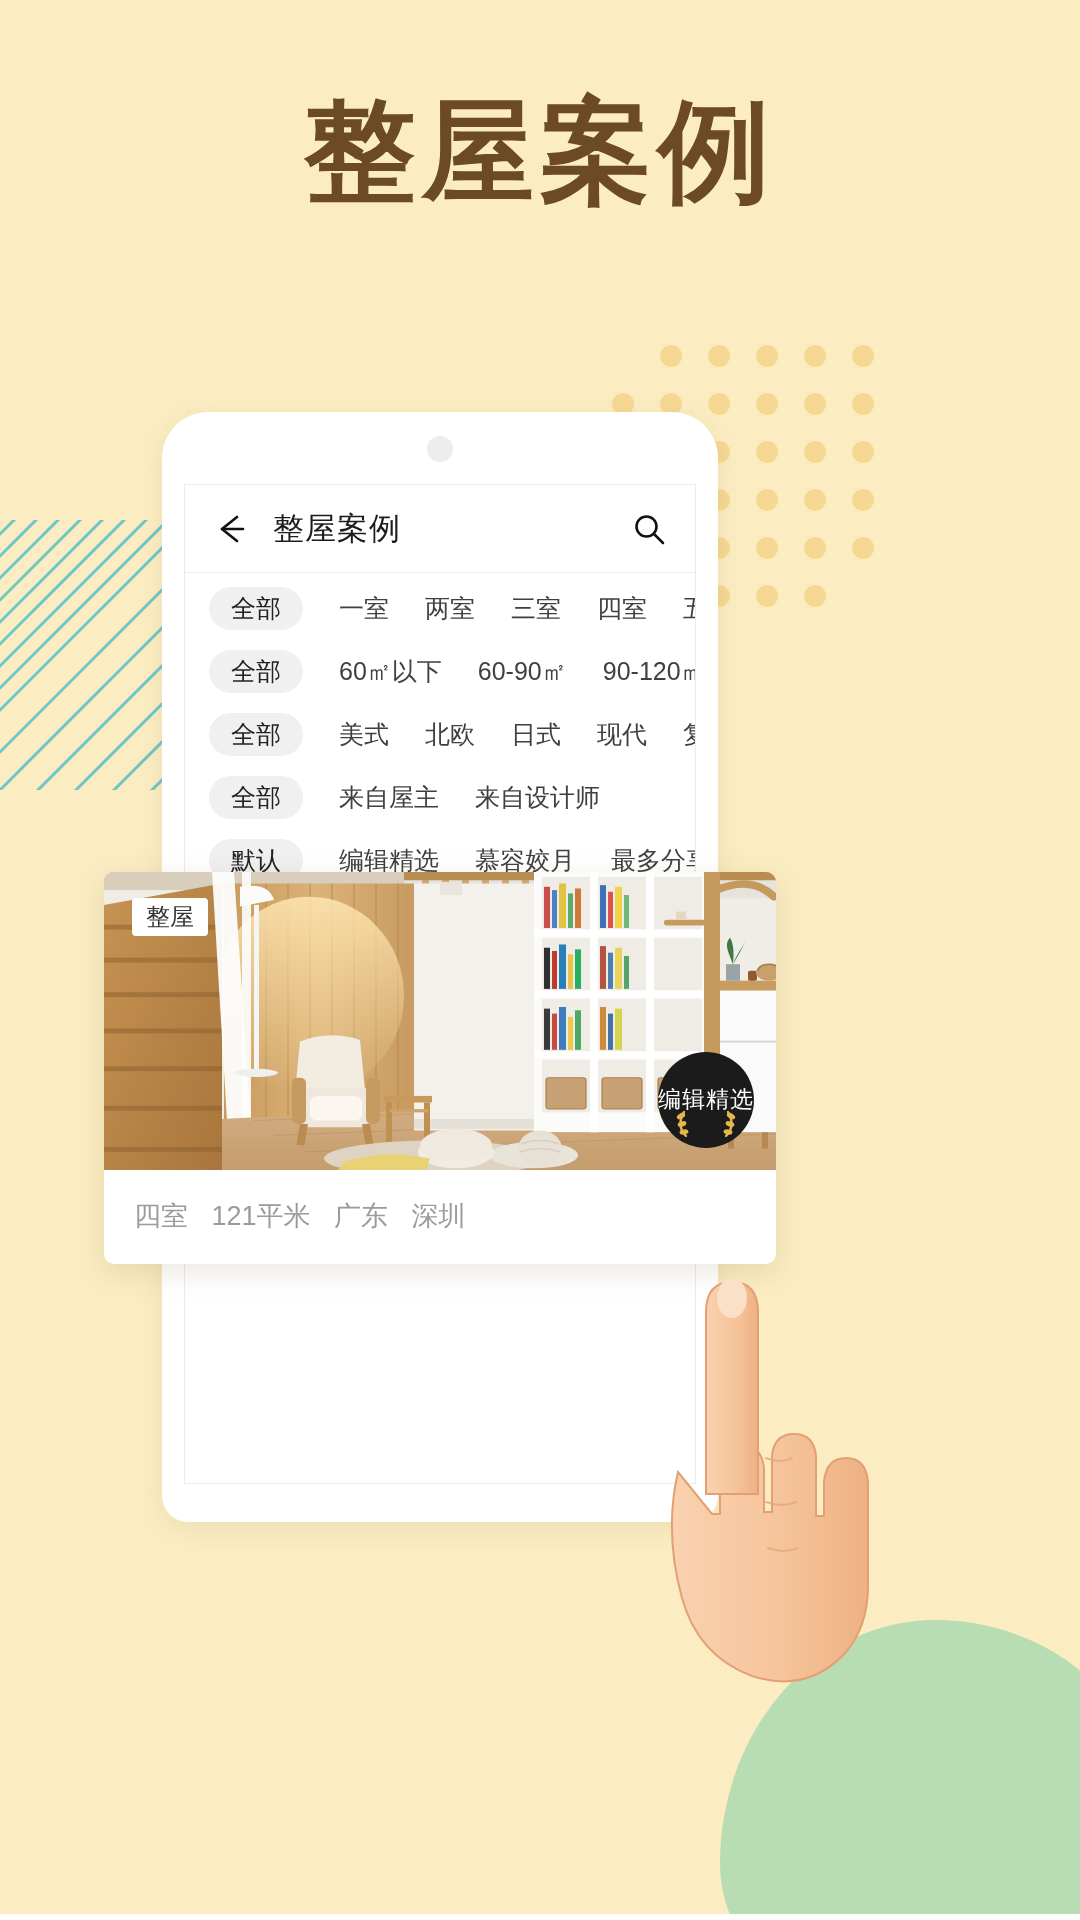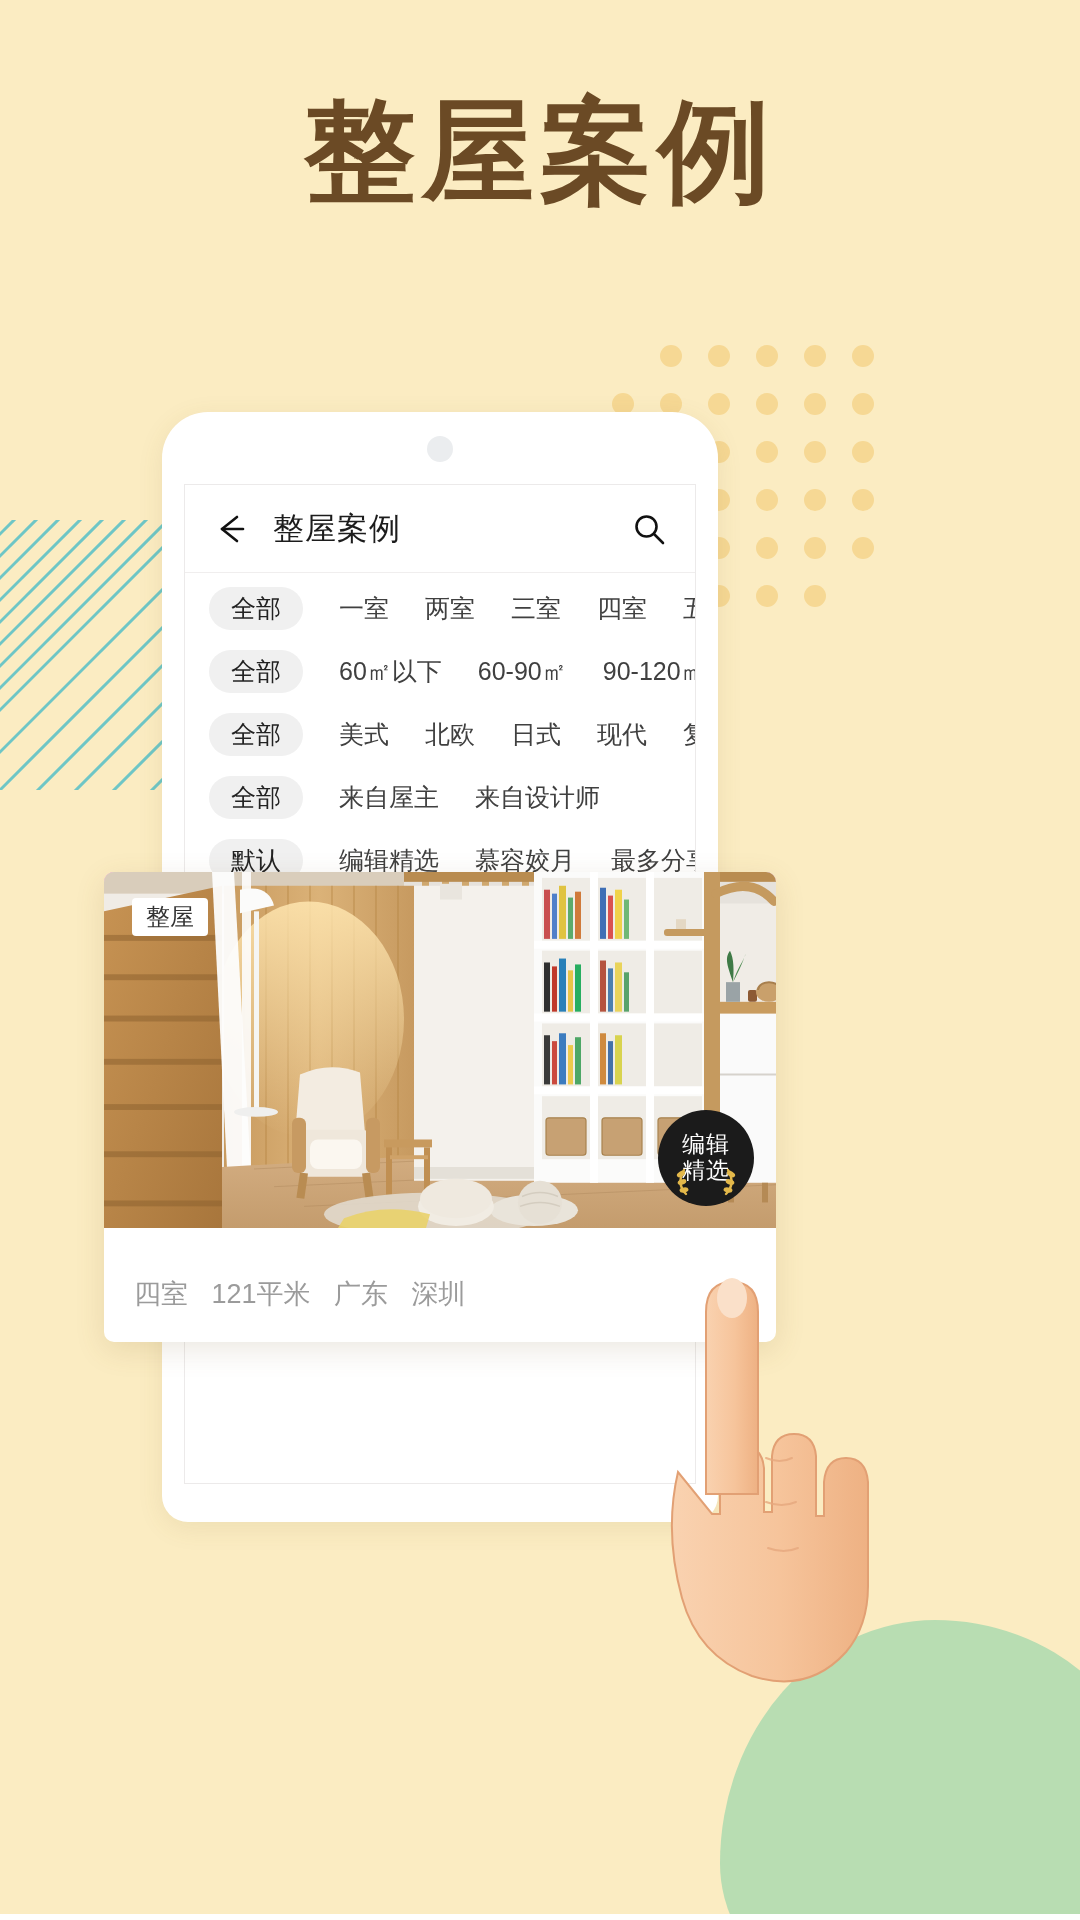--- a/index.html
+++ b/index.html
@@ -152,21 +152,21 @@
     width: 672px;
     background: #ffffff;
     border-radius: 10px;
     z-index: 5;
     box-shadow: 0 8px 30px rgba(120, 95, 40, 0.14);
     overflow: hidden;
   }
   .card-photo {
     position: relative;
     width: 100%;
-    height: 356px;
+    height: 298px;
     overflow: hidden;
     background: #ec4899;
   }
   .card-photo svg { position: absolute; inset: 0; width: 100%; height: 100%; }
 
   .tag {
     position: absolute;
     left: 28px; top: 26px;
     background: #ffffff;
     color: #333333;
@@ -200,41 +200,41 @@
     text-shadow: 0 1px 4px rgba(0,0,0,0.55);
   }
   .editor-badge {
     position: absolute;
     right: 22px; bottom: 22px;
     width: 96px; height: 96px;
     border-radius: 50%;
     background: #1b1b1b;
     color: #ffffff;
     display: flex;
-    flex-direction: column;
+    flex-direction: row;
     align-items: center;
     justify-content: center;
     z-index: 3;
   }
   .editor-badge span {
     font-size: 23px;
     line-height: 1.12;
     letter-spacing: 1px;
   }
   .badge-laurel { position: absolute; inset: 0; width: 100%; height: 100%; }
 
   .card-body { padding: 24px 30px 30px 30px; }
   .card-title {
     font-size: 34px;
     color: #1a1a1a;
     line-height: 1.42;
     letter-spacing: 0px;
   }
   .card-meta {
-    margin-top: 24px;
+    margin-top: 4px;
     font-size: 27px;
     color: #9b9b9b;
   }
   .card-meta span { margin-right: 16px; }
 
   
   .hand {
     position: absolute;
     left: 660px; top: 1262px;
     width: 210px; height: 430px;

